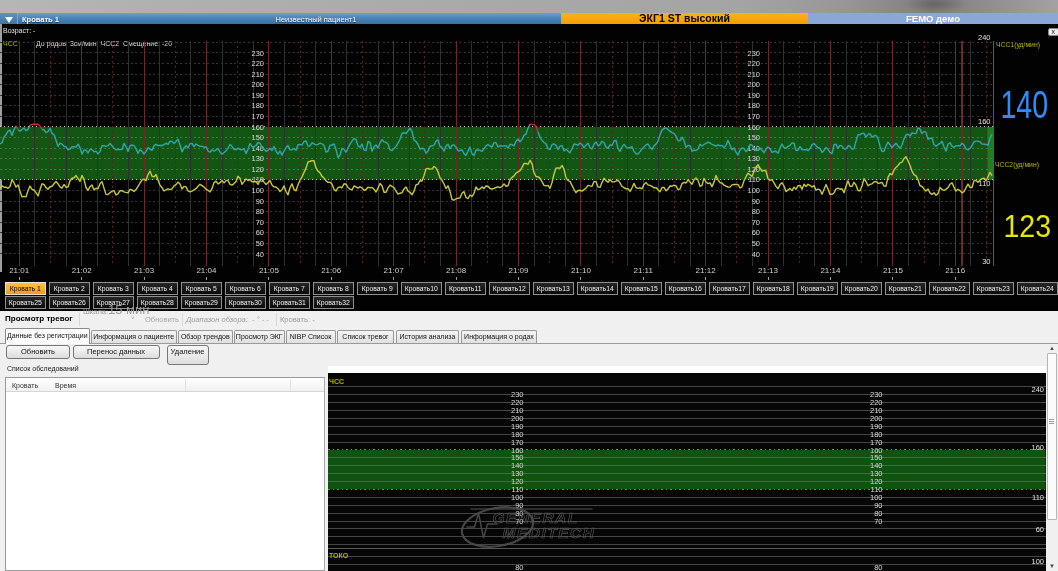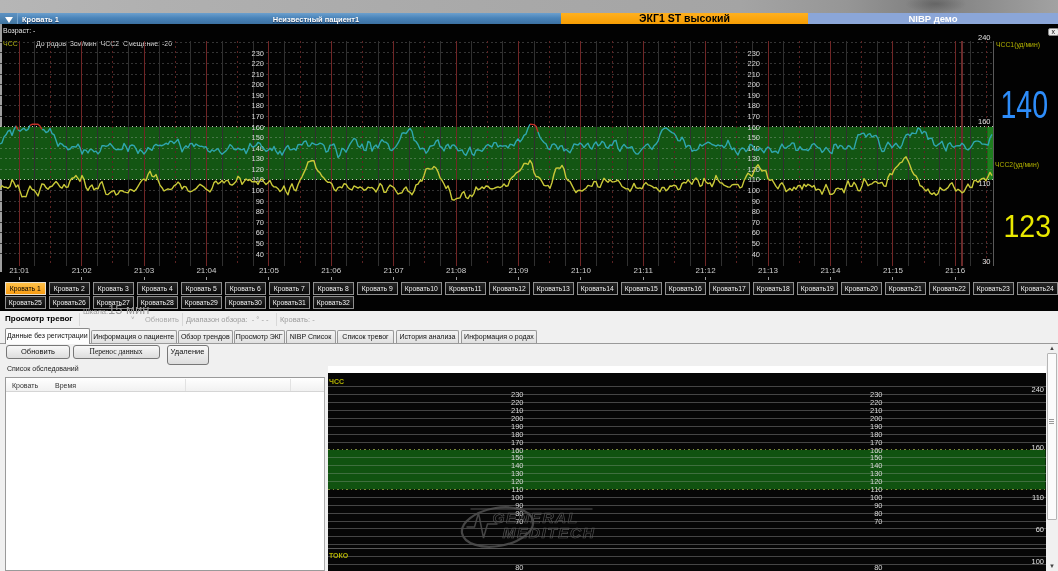--- a/index.html
+++ b/index.html
@@ -7,23 +7,23 @@
 .abs{position:absolute;white-space:nowrap;}
 body{position:relative;}
 </style></head><body>
 <div class="abs" style="left:0;top:0;width:1058px;height:12.5px;
 background:linear-gradient(90deg,#b6b6b6 0%,#b0b0b0 15%,#a9a9a9 45%,#a4a4a4 70%,#969696 80%,#7e7e7e 88%,#8d8d8d 93%,#a2a2a2 100%);"></div>
 <div class="abs" style="left:905px;top:0;width:62px;height:12.5px;background:radial-gradient(ellipse at 50% 30%,rgba(70,70,70,.45),rgba(0,0,0,0) 70%);"></div>
 <div class="abs" style="left:0;top:12.5px;width:1058px;height:11.5px;background:linear-gradient(#6da0cd,#4a84ba 45%,#3b70a1);"></div>
 <div class="abs" style="left:0;top:12.5px;width:18px;height:11.5px;background:linear-gradient(#5e93c4,#40749f);border-right:1px solid #77a5cd;"></div>
 <div class="abs" style="left:5px;top:16.5px;width:0;height:0;border-left:4.5px solid transparent;border-right:4.5px solid transparent;border-top:6px solid #fff;"></div>
 <div class="abs" style="left:22px;top:15px;color:#fff;font-size:7.5px;font-weight:bold;text-shadow:0 1px 1px rgba(10,30,60,.8);">Кровать 1</div>
-<div class="abs" style="left:160px;top:15px;width:312px;text-align:center;color:#fff;font-size:7.5px;font-weight:bold;text-shadow:0 1px 1px rgba(10,30,60,.8);">Неизвестный пациент1</div>
+<div class="abs" style="left:160px;top:15px;width:312px;text-align:center;color:#fff;font-size:7.5px;font-weight:normal;text-shadow:0 1px 1px rgba(10,30,60,.8);">Неизвестный пациент1</div>
 <div class="abs" style="left:561px;top:12.5px;width:247px;height:11.5px;background:linear-gradient(#ffb01e,#f59d04);color:#000;font-size:10.5px;font-weight:bold;text-align:center;line-height:11.5px;">ЭКГ1 ST высокий</div>
-<div class="abs" style="left:808px;top:12.5px;width:250px;height:11.5px;background:#8ba6d8;color:#fff;font-size:9.5px;font-weight:bold;text-align:center;line-height:11.5px;">NIBP демо</div>
+<div class="abs" style="left:808px;top:12.5px;width:250px;height:11.5px;background:#8ba6d8;color:#fff;font-size:9.5px;font-weight:bold;text-align:center;line-height:11.5px;">FEMO демо</div>
 <div class="abs" style="left:0;top:24px;width:1058px;height:286.5px;background:#020202;"></div>
 <div class="abs" style="left:0;top:24px;width:1.5px;height:248px;background:#9f9f9f;"></div>
 <div class="abs" style="left:1048px;top:27.5px;width:10.5px;height:8px;background:#ececec;border:1px solid #8a8a8a;border-radius:2px;color:#111;font-size:7px;line-height:6px;text-align:center;">x</div>
 <div class="abs" style="left:3px;top:26.5px;color:#e4e4e4;font-size:7px;">Возраст: -</div>
 <div class="abs" style="left:3px;top:39.5px;color:#b6b614;font-size:7px;">ЧСС</div>
 <div class="abs" style="left:36px;top:39.5px;color:#dcdcdc;font-size:7px;">До родов&nbsp; 3см/мин&nbsp; ЧСС2&nbsp; Смещение: -20</div>
 <svg class="abs" style="left:0;top:24px;" width="1058" height="256" viewBox="0 0 1058 256">
     <rect x="0" y="102.9" width="993" height="52.9" fill="#135613"></rect>
     <rect x="987.5" y="102.9" width="5.5" height="52.9" fill="#1e7e1e"></rect>
     <line x1="0" y1="18.3" x2="993" y2="18.3" stroke="#343434" stroke-width="1" stroke-dasharray="2,2.5" shape-rendering="crispEdges"></line>
@@ -235,36 +235,36 @@
 <div class="abs" style="left:312.5px;top:295.5px;width:41.5px;height:13.5px;background:linear-gradient(#262626,#0a0a0a);border:1px solid #8f8f8f;color:#efefef;font-size:6.8px;text-align:center;line-height:12px;">Кровать32</div>
 <div class="abs" style="left:0;top:310.5px;width:1058px;height:17px;background:#f0f0f0;"></div>
 <div class="abs" style="left:5px;top:314px;color:#000;font-size:8px;font-weight:bold;">Просмотр тревог</div>
 <div class="abs" style="left:78.5px;top:312.5px;width:1px;height:13px;background:#d8d8d8;"></div>
 <div class="abs" style="left:182px;top:312.5px;width:1px;height:13px;background:#d8d8d8;"></div>
 <div class="abs" style="left:275.5px;top:312.5px;width:1px;height:13px;background:#d8d8d8;"></div>
 <div class="abs" style="left:83px;top:307px;color:#9b9b9b;font-size:7.5px;">Шкала:</div>
 <div class="abs" style="left:108px;top:302px;color:#9b9b9b;font-size:13px;">15 мин</div>
 <div class="abs" style="left:131px;top:315px;color:#9b9b9b;font-size:6px;">˅</div>
 <div class="abs" style="left:145px;top:315px;color:#a8a8a8;font-size:7.5px;">Обновить</div>
-<div class="abs" style="left:186px;top:315px;color:#9b9b9b;font-size:7.5px;">Диапазон обзора:&nbsp; - ° - -</div>
+<div class="abs" style="left:186px;top:315px;color:#9b9b9b;font-size:7.5px;font-style:italic;">Диапазон обзора:&nbsp; - ° - -</div>
 <div class="abs" style="left:280px;top:315px;color:#9b9b9b;font-size:7.5px;">Кровать: -</div>
 <div class="abs" style="left:1009px;top:329px;color:#222;font-size:7.5px;">Зум&nbsp; Закрыть</div>
 <div class="abs" style="left:0;top:327.5px;width:1058px;height:16px;background:#f0f0f0;"></div>
 <div class="abs" style="left:0;top:342.7px;width:1058px;height:1px;background:#9a9a9a;"></div>
 <div class="abs" style="left:4.5px;top:328px;width:85.5px;height:15.7px;background:#fdfdfd;border:1px solid #8a8a8a;border-bottom:none;line-height:14px;border-radius:2px 2px 0 0;color:#111;font-size:7px;text-align:center;overflow:hidden;">Данные без регистрации</div>
 <div class="abs" style="left:91px;top:330px;width:85.5px;height:12.7px;background:linear-gradient(#f4f4f4,#e0e0e0);border:1px solid #989898;border-bottom:none;line-height:12px;border-radius:2px 2px 0 0;color:#111;font-size:7px;text-align:center;overflow:hidden;">Информация о пациенте</div>
 <div class="abs" style="left:177.5px;top:330px;width:55.5px;height:12.7px;background:linear-gradient(#f4f4f4,#e0e0e0);border:1px solid #989898;border-bottom:none;line-height:12px;border-radius:2px 2px 0 0;color:#111;font-size:7px;text-align:center;overflow:hidden;">Обзор трендов</div>
 <div class="abs" style="left:234px;top:330px;width:50.5px;height:12.7px;background:linear-gradient(#f4f4f4,#e0e0e0);border:1px solid #989898;border-bottom:none;line-height:12px;border-radius:2px 2px 0 0;color:#111;font-size:7px;text-align:center;overflow:hidden;">Просмотр ЭКГ</div>
 <div class="abs" style="left:285.5px;top:330px;width:50.0px;height:12.7px;background:linear-gradient(#f4f4f4,#e0e0e0);border:1px solid #989898;border-bottom:none;line-height:12px;border-radius:2px 2px 0 0;color:#111;font-size:7px;text-align:center;overflow:hidden;">NIBP Список</div>
 <div class="abs" style="left:337px;top:330px;width:57px;height:12.7px;background:linear-gradient(#f4f4f4,#e0e0e0);border:1px solid #989898;border-bottom:none;line-height:12px;border-radius:2px 2px 0 0;color:#111;font-size:7px;text-align:center;overflow:hidden;">Список тревог</div>
 <div class="abs" style="left:396px;top:330px;width:63px;height:12.7px;background:linear-gradient(#f4f4f4,#e0e0e0);border:1px solid #989898;border-bottom:none;line-height:12px;border-radius:2px 2px 0 0;color:#111;font-size:7px;text-align:center;overflow:hidden;">История анализа</div>
 <div class="abs" style="left:461px;top:330px;width:76px;height:12.7px;background:linear-gradient(#f4f4f4,#e0e0e0);border:1px solid #989898;border-bottom:none;line-height:12px;border-radius:2px 2px 0 0;color:#111;font-size:7px;text-align:center;overflow:hidden;">Информация о родах</div>
 <div class="abs" style="left:0;top:343.7px;width:1058px;height:227.3px;background:#f0f0f0;"></div>
 <div class="abs" style="left:6px;top:344.5px;width:64px;height:14px;background:linear-gradient(#f8f8f8,#dddddd);border:1px solid #777;border-radius:3px;color:#111;font-size:7.5px;text-align:center;line-height:12.5px;">Обновить</div>
-<div class="abs" style="left:72.5px;top:344.5px;width:87px;height:14px;background:linear-gradient(#f8f8f8,#dddddd);border:1px solid #777;border-radius:3px;color:#111;font-size:7.5px;text-align:center;line-height:12.5px;font-family:Liberation Serif, serif;">Перенос данных</div>
+<div class="abs" style="left:72.5px;top:344.5px;width:87px;height:14px;background:linear-gradient(#f8f8f8,#dddddd);border:1px solid #777;border-radius:3px;color:#111;font-size:7.5px;text-align:center;line-height:12.5px;">Перенос данных</div>
 <div class="abs" style="left:166.5px;top:344.5px;width:42px;height:20px;background:linear-gradient(#f8f8f8,#dddddd);border:1px solid #777;border-radius:3px;color:#111;font-size:7.5px;text-align:center;line-height:12.5px;">Удаление</div>
 <div class="abs" style="left:7px;top:364.5px;color:#222;font-size:7px;">Список обследований</div>
 <div class="abs" style="left:5px;top:377px;width:320px;height:194px;background:#fff;border:1px solid #9a9a9a;border-right:1px solid #aaa;">
 <div class="abs" style="left:0;top:0;width:318px;height:13.5px;background:linear-gradient(#ffffff,#f1f1f1);border-bottom:1px solid #d5d5d5;"></div>
 <div class="abs" style="left:179px;top:1px;width:1px;height:12px;background:#e2e2e2;"></div>
 <div class="abs" style="left:284px;top:1px;width:1px;height:12px;background:#e2e2e2;"></div>
 <div class="abs" style="left:6px;top:3.5px;color:#333;font-size:7px;">Кровать</div>
 <div class="abs" style="left:49px;top:3.5px;color:#333;font-size:7px;">Время</div>
 </div>
 <div class="abs" style="left:327.5px;top:366px;width:718.5px;height:7px;background:#ffffff;"></div>

